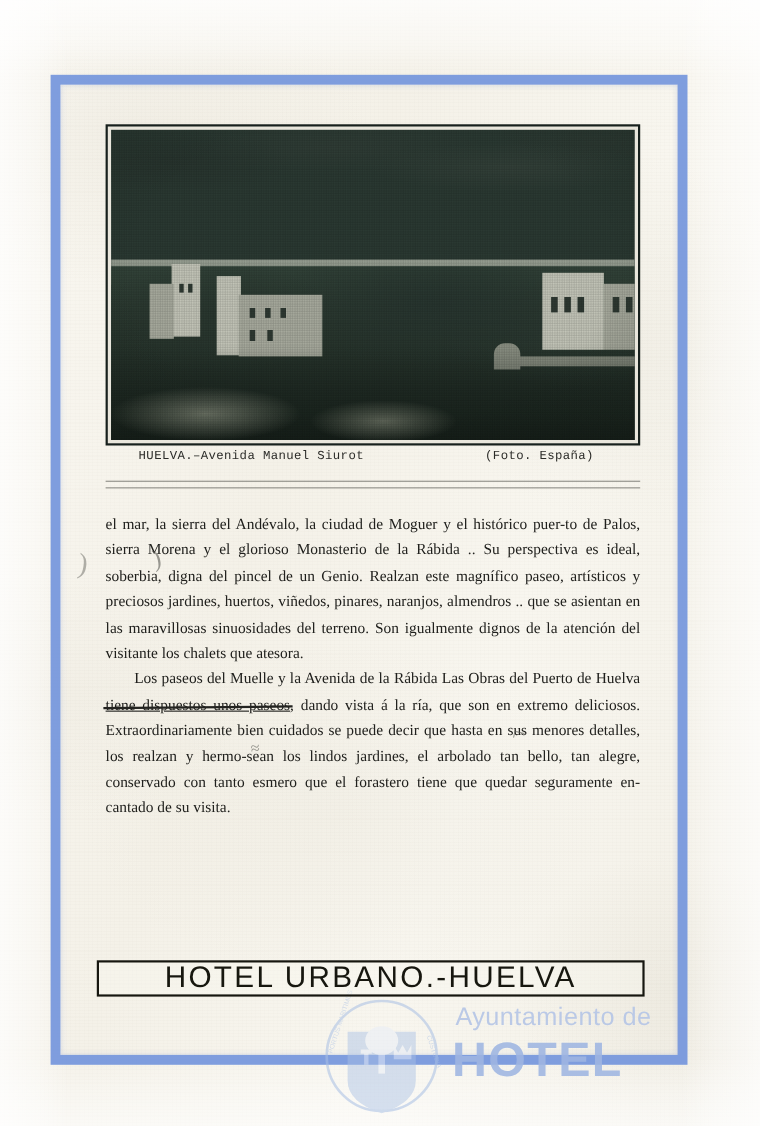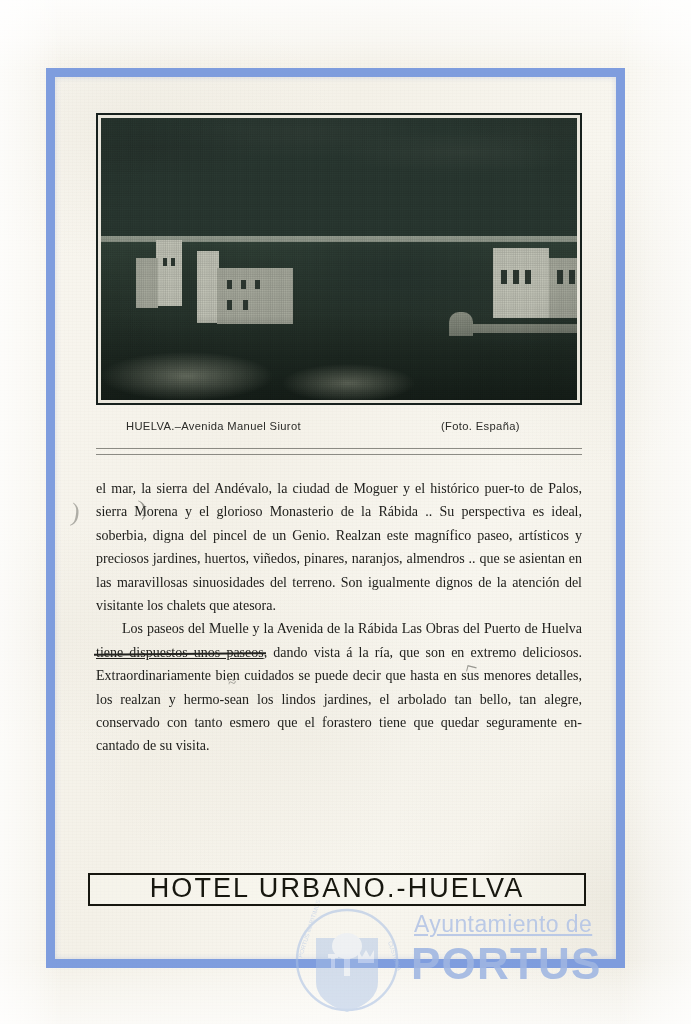--- a/index.html
+++ b/index.html
@@ -185,23 +185,23 @@
     position: absolute;
     inset: 0;
     background:
       radial-gradient(ellipse 420px 260px at 50% 45%, rgba(0,0,0,0) 52%, rgba(20,28,22,.30) 100%);
     pointer-events: none;
   }
 
   
   .caption-row {
     position: relative;
-    margin-top: 15px;
+    margin-top: 4px;
     height: 17px;
-    font-family: Liberation Sans, sans-serif;
+    font-family: Liberation Mono, monospace;
     font-size: 11.2px;
     letter-spacing: .35px;
     color: #2b2b28;
   }
   .caption-main {
     position: absolute;
     left: 30px;
     top: 0;
     white-space: nowrap;
   }
@@ -321,21 +321,20 @@
   }
   .wm-text-top {
     left: 414px;
     top: 911px;
     font-family: "Liberation Sans", sans-serif;
     font-size: 23px;
     letter-spacing: .4px;
     color: #b6c6e6;
     opacity: .92;
     white-space: nowrap;
-    text-decoration: underline;
   }
   .wm-text-big {
     left: 411px;
     top: 939px;
     font-family: "Liberation Sans", sans-serif;
     font-size: 44px;
     font-weight: bold;
     letter-spacing: 1.2px;
     color: #9fb6e2;
     opacity: .88;
@@ -436,15 +435,15 @@
         <text x="100" y="44" transform="rotate(72 100 44)">CUSTODIA</text>
       </g>
     </svg>
   </div>
 
   <div class="ad-box">
     <span class="ad-box-inner">HOTEL URBANO.-HUELVA</span>
   </div>
 
   <div class="wm wm-text-top">Ayuntamiento de</div>
-  <div class="wm wm-text-big">PORTUS</div>
+  <div class="wm wm-text-big">HOTEL</div>
 
 </div>
 
 </body></html>

